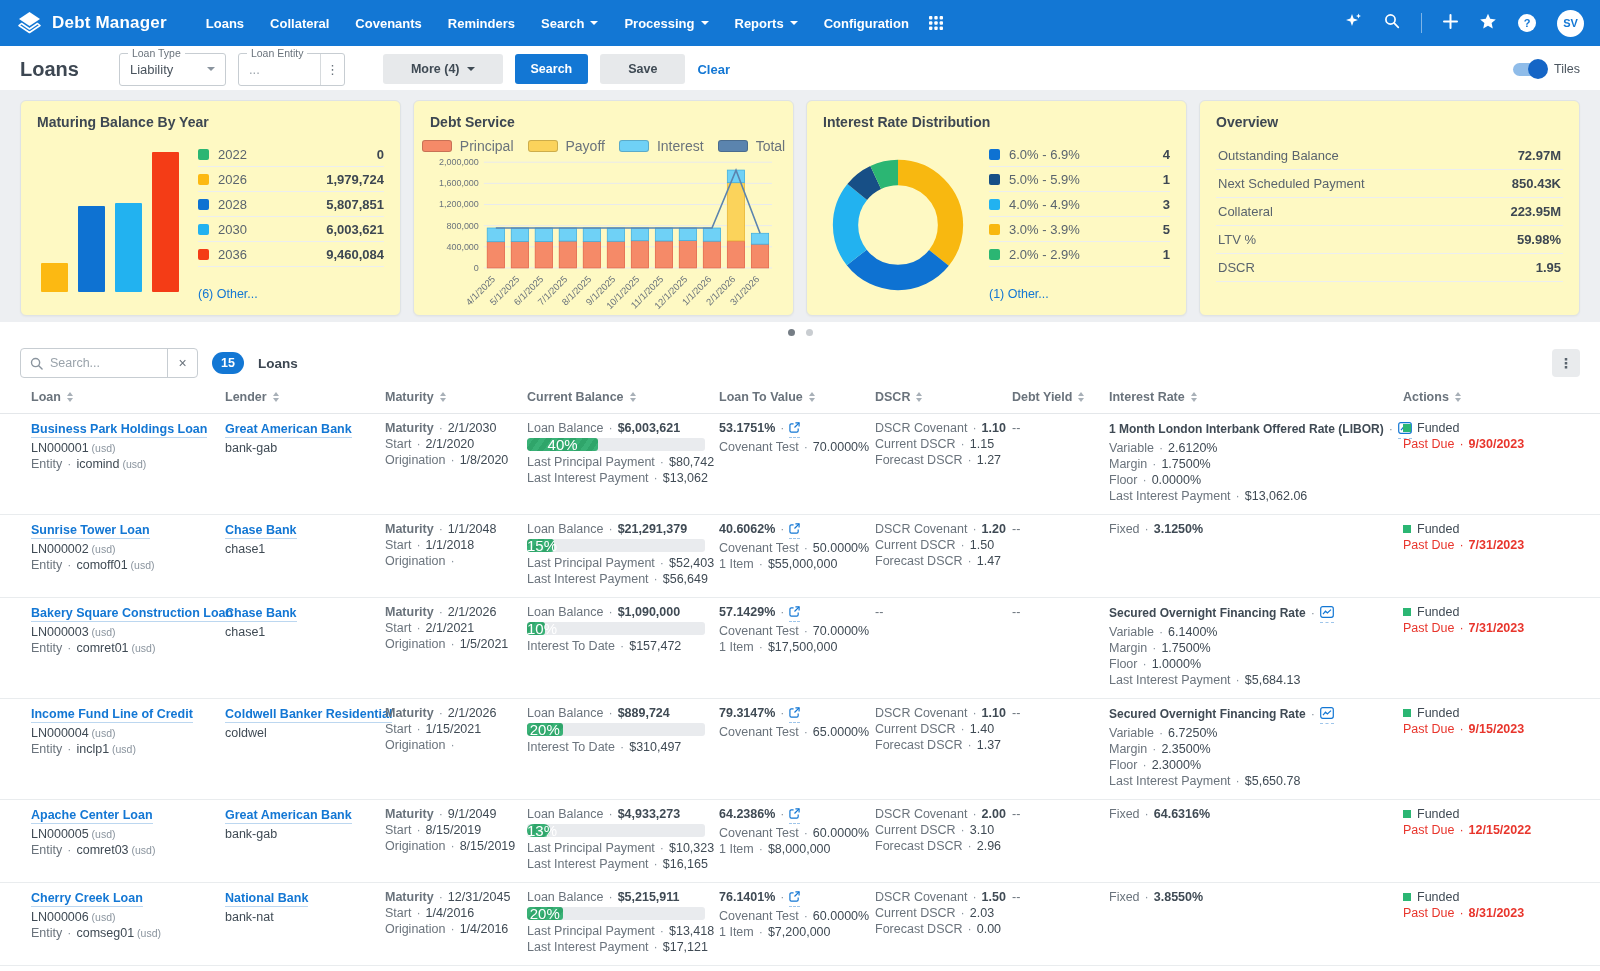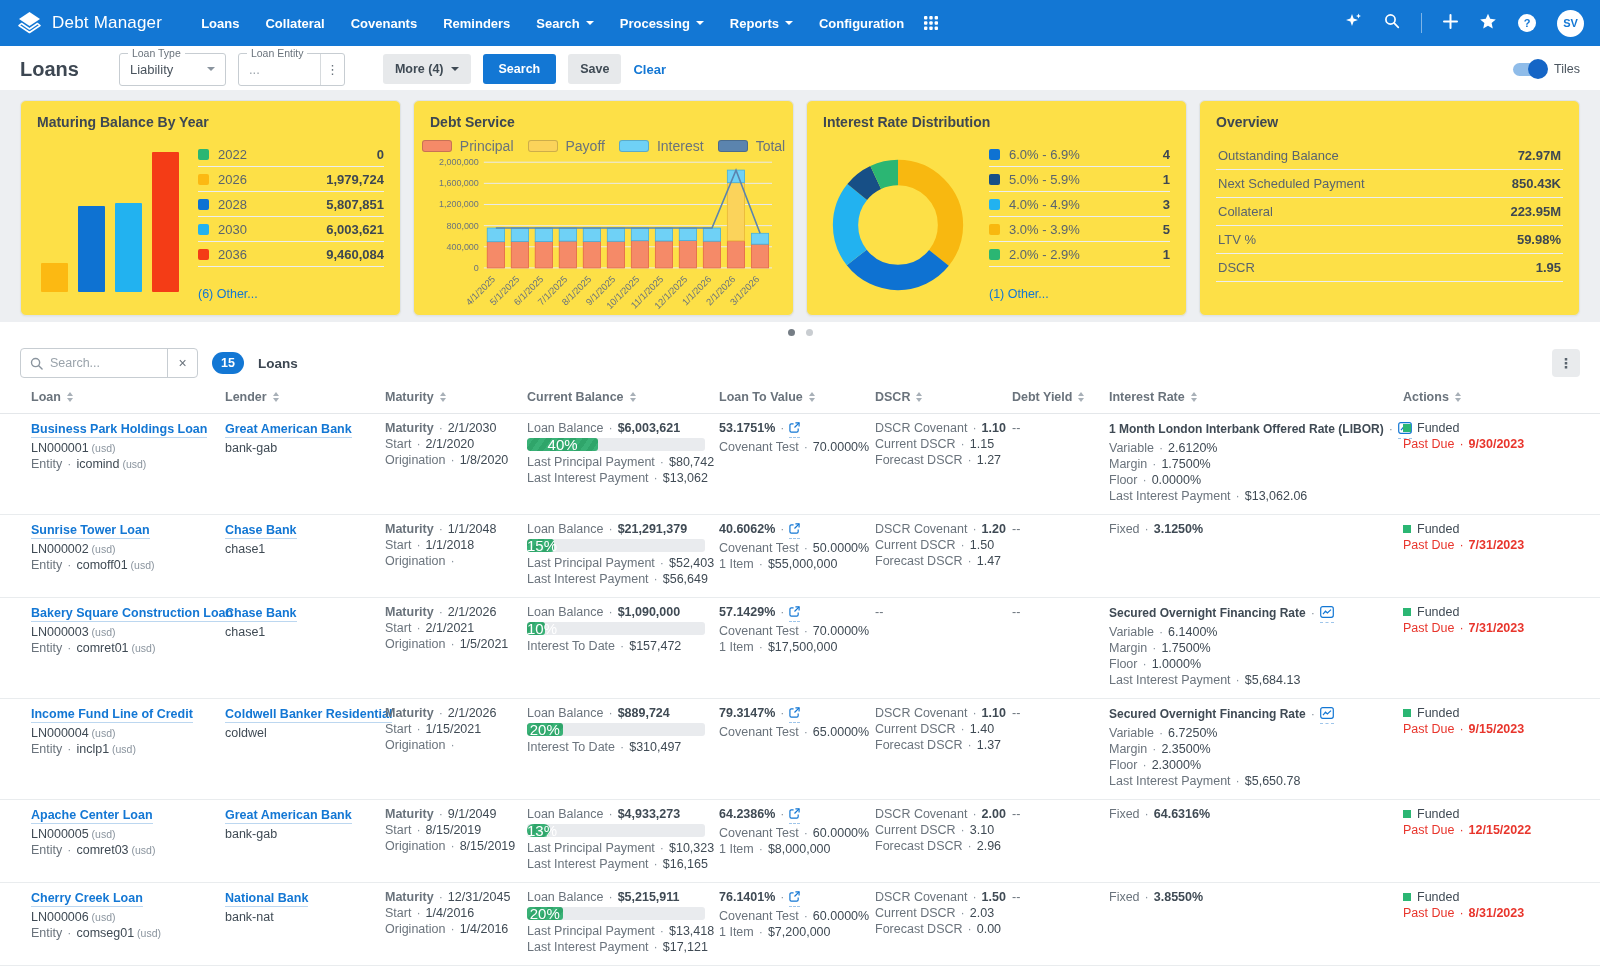--- a/index.html
+++ b/index.html
@@ -3,48 +3,48 @@
 <meta charset="utf-8">
 <style>
 *{box-sizing:border-box;margin:0;padding:0}
 html,body{width:1600px;height:971px;overflow:hidden;background:#fff;
   font-family:"Liberation Sans","DejaVu Sans",sans-serif;color:#3f4a54}
 a{text-decoration:none;cursor:pointer}
 .b{font-weight:bold}
 
 .topnav{height:46px;background:#1377d4;display:flex;align-items:center;padding:0 16px;color:#fff}
 .brand{display:flex;align-items:center;gap:9px;margin-right:26px}
-.brand-name{font-size:17px;font-weight:normal;letter-spacing:.2px}
+.brand-name{font-size:17px;font-weight:bold;letter-spacing:.2px}
 .nav-item{color:#fff;font-size:13px;font-weight:bold;padding:0 13px;display:inline-flex;align-items:center;gap:6px}
 .caret{width:0;height:0;border-left:4px solid transparent;border-right:4px solid transparent;border-top:4.5px solid #fff;display:inline-block}
 .apps-btn{margin-left:6px;display:flex;align-items:center}
 .nav-right{margin-left:auto;display:flex;align-items:center;gap:21px}
 .nav-divider{width:1px;height:20px;background:rgba(255,255,255,.45)}
 .help-circle{width:18px;height:18px;border-radius:50%;background:#fff;color:#1377d4;font-size:11px;font-weight:bold;display:flex;align-items:center;justify-content:center}
 .avatar{width:27px;height:27px;border-radius:50%;background:#fff;color:#1377d4;font-size:11px;font-weight:bold;display:flex;align-items:center;justify-content:center}
 
 .filterbar{height:44px;display:flex;align-items:center;padding:2px 20px 0;background:#fff;gap:12px}
 .page-title{font-size:20px;font-weight:bold;color:#3d4752;margin-right:28px}
 .fieldbox{position:relative;height:33px;border:1px solid #c7cdd2;border-radius:3px;display:flex;align-items:center;background:#fff}
 .fieldbox .flabel{position:absolute;top:-7px;left:8px;background:#fff;padding:0 4px;font-size:10.5px;color:#6a737c;white-space:nowrap}
 .fieldbox .fval{padding:0 10px;font-size:13px;color:#4a545e;flex:1;display:flex;align-items:center;justify-content:space-between;}
 .fieldbox .gcaret{width:0;height:0;border-left:4px solid transparent;border-right:4px solid transparent;border-top:4.5px solid #8a949e}
 .fieldbox .kebab-seg{width:24px;align-self:stretch;border-left:1px solid #d6dadd;display:flex;align-items:center;justify-content:center;color:#6a737c;font-size:13px;cursor:pointer}
 .btn{height:30px;border:none;border-radius:3px;font-size:12.5px;font-weight:bold;cursor:pointer;display:inline-flex;align-items:center;gap:7px;font-family:inherit}
-.btn-gray{background:#e7e9eb;color:#3f4a54;padding:0 12px}
+.btn-gray{background:#e7e9eb;color:#3f4a54;padding:0 28px}
 .btn-gray .gcaret{width:0;height:0;border-left:4px solid transparent;border-right:4px solid transparent;border-top:4.5px solid #3f4a54}
 .btn-blue{background:#1377d4;color:#fff;padding:0 16px}
 .link-btn{color:#1377d4;font-size:13px;font-weight:bold;background:none;border:none;cursor:pointer;font-family:inherit}
 .tiles-wrap{margin-left:auto;display:flex;align-items:center;gap:8px}
 .toggle{width:33px;height:13px;border-radius:7px;background:#8fbce9;position:relative;cursor:pointer}
 .toggle .knob{position:absolute;right:-2px;top:-3.5px;width:20px;height:20px;border-radius:50%;background:#1565c6}
 .tiles-label{font-size:12.5px;color:#4a545e}
 
 .cards-band{background:#edeff2;padding:10px 20px 6px;display:grid;grid-template-columns:repeat(4,1fr);gap:12px}
-.card{background:#fde047;border:1px solid #dfe3e6;border-radius:6px;padding:13px 16px;height:216px;box-shadow:0 1px 2px rgba(0,0,0,.04);overflow:hidden}
+.card{background:#fef9c3;border:1px solid #dfe3e6;border-radius:6px;padding:13px 16px;height:216px;box-shadow:0 1px 2px rgba(0,0,0,.04);overflow:hidden}
 .card-title{font-size:14px;font-weight:bold;color:#3d4752}
 .split{display:flex;gap:16px;margin-top:10px;align-items:flex-start}
 .mbars{width:145px;height:152px;display:flex;align-items:flex-end;justify-content:center;gap:10px;padding-top:6px}
 .mbar{width:27px;border-radius:1px}
 .legend-list{flex:1;margin-top:2px}
 .lrow{display:flex;align-items:center;gap:9px;padding:4.5px 0;border-bottom:1px solid #eceef0;font-size:13px}
 .swatch{width:11px;height:11px;border-radius:2px;flex:none}
 .llab{color:#5a646e}
 .lval{margin-left:auto;font-weight:bold;color:#3d4752;font-size:13px}
 .other-link{display:inline-block;color:#1377d4;font-size:12.5px;margin-top:20px}

